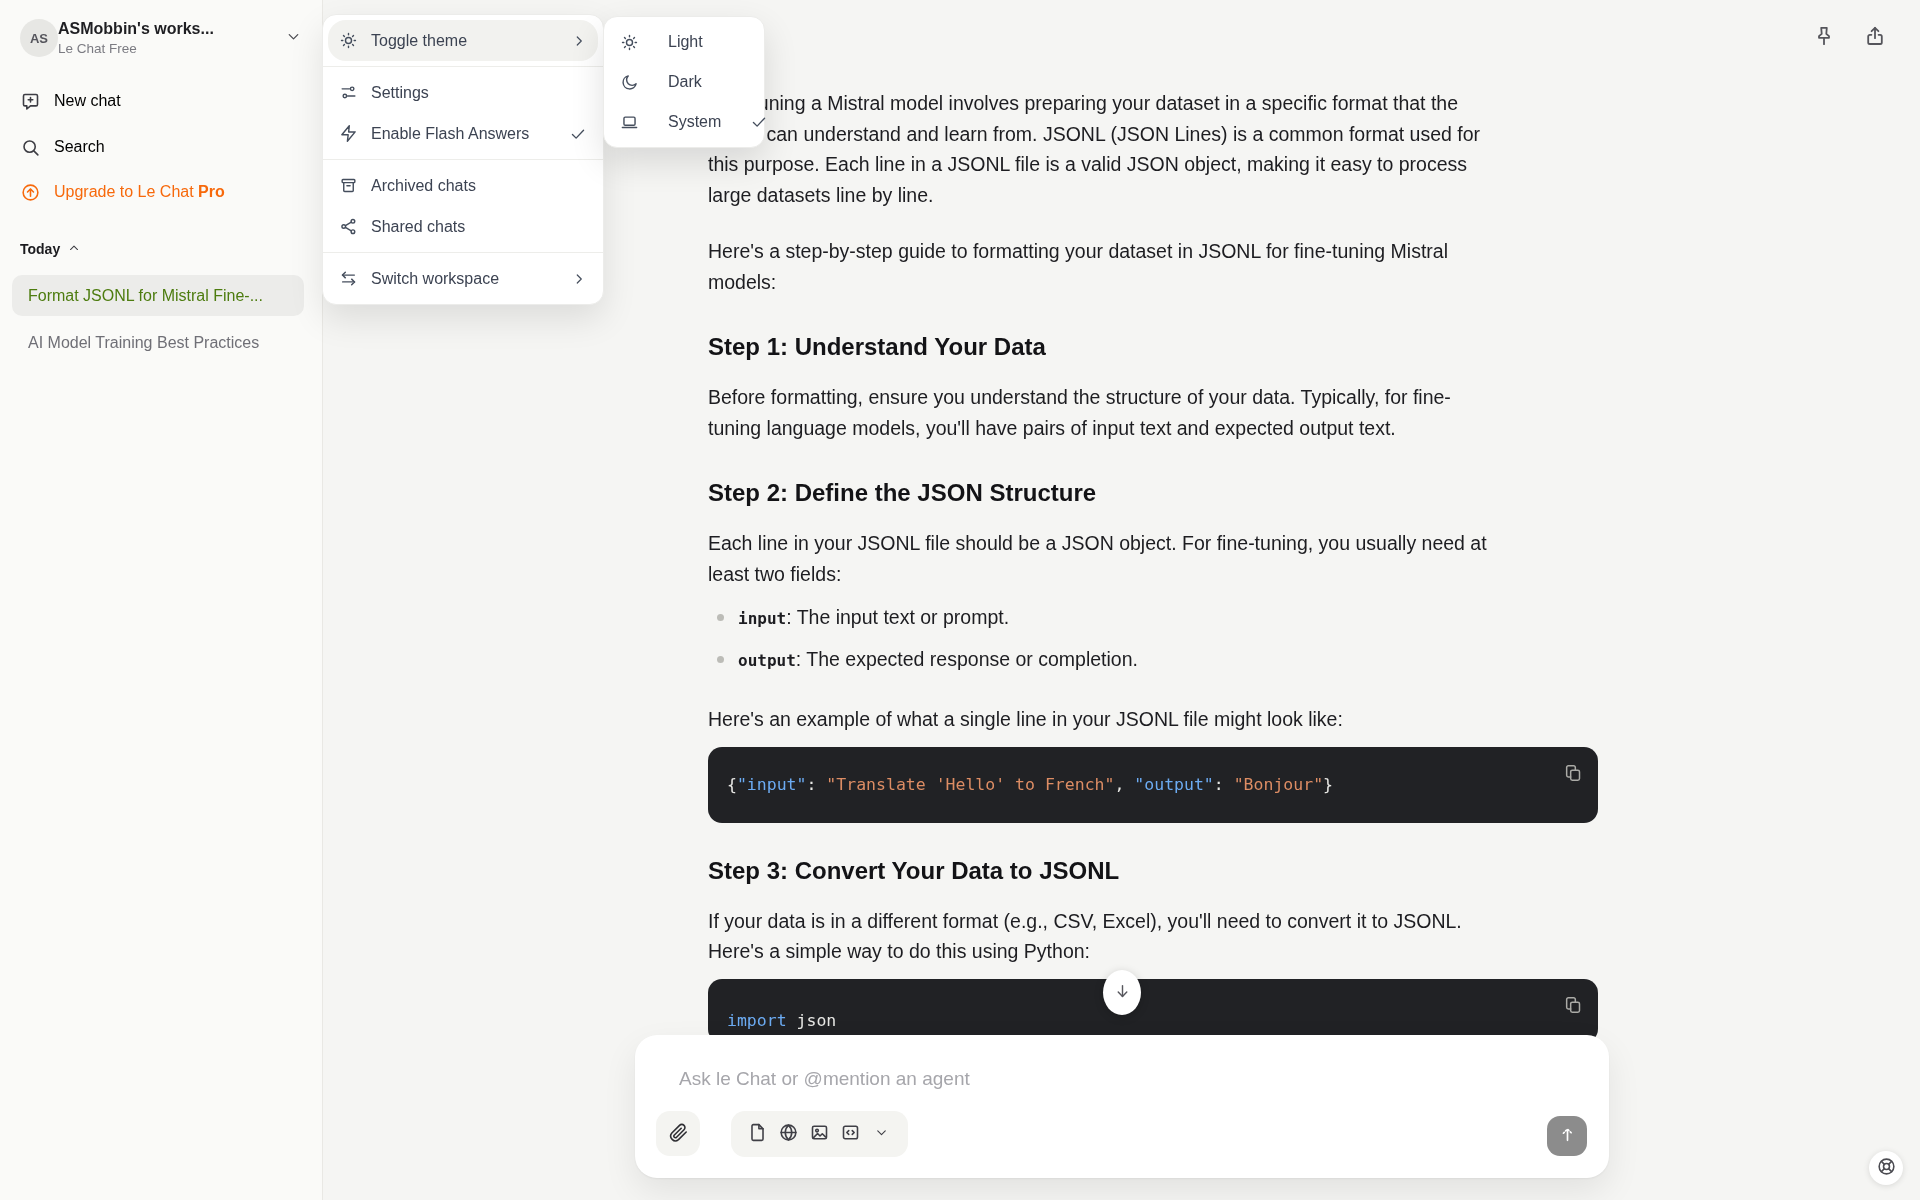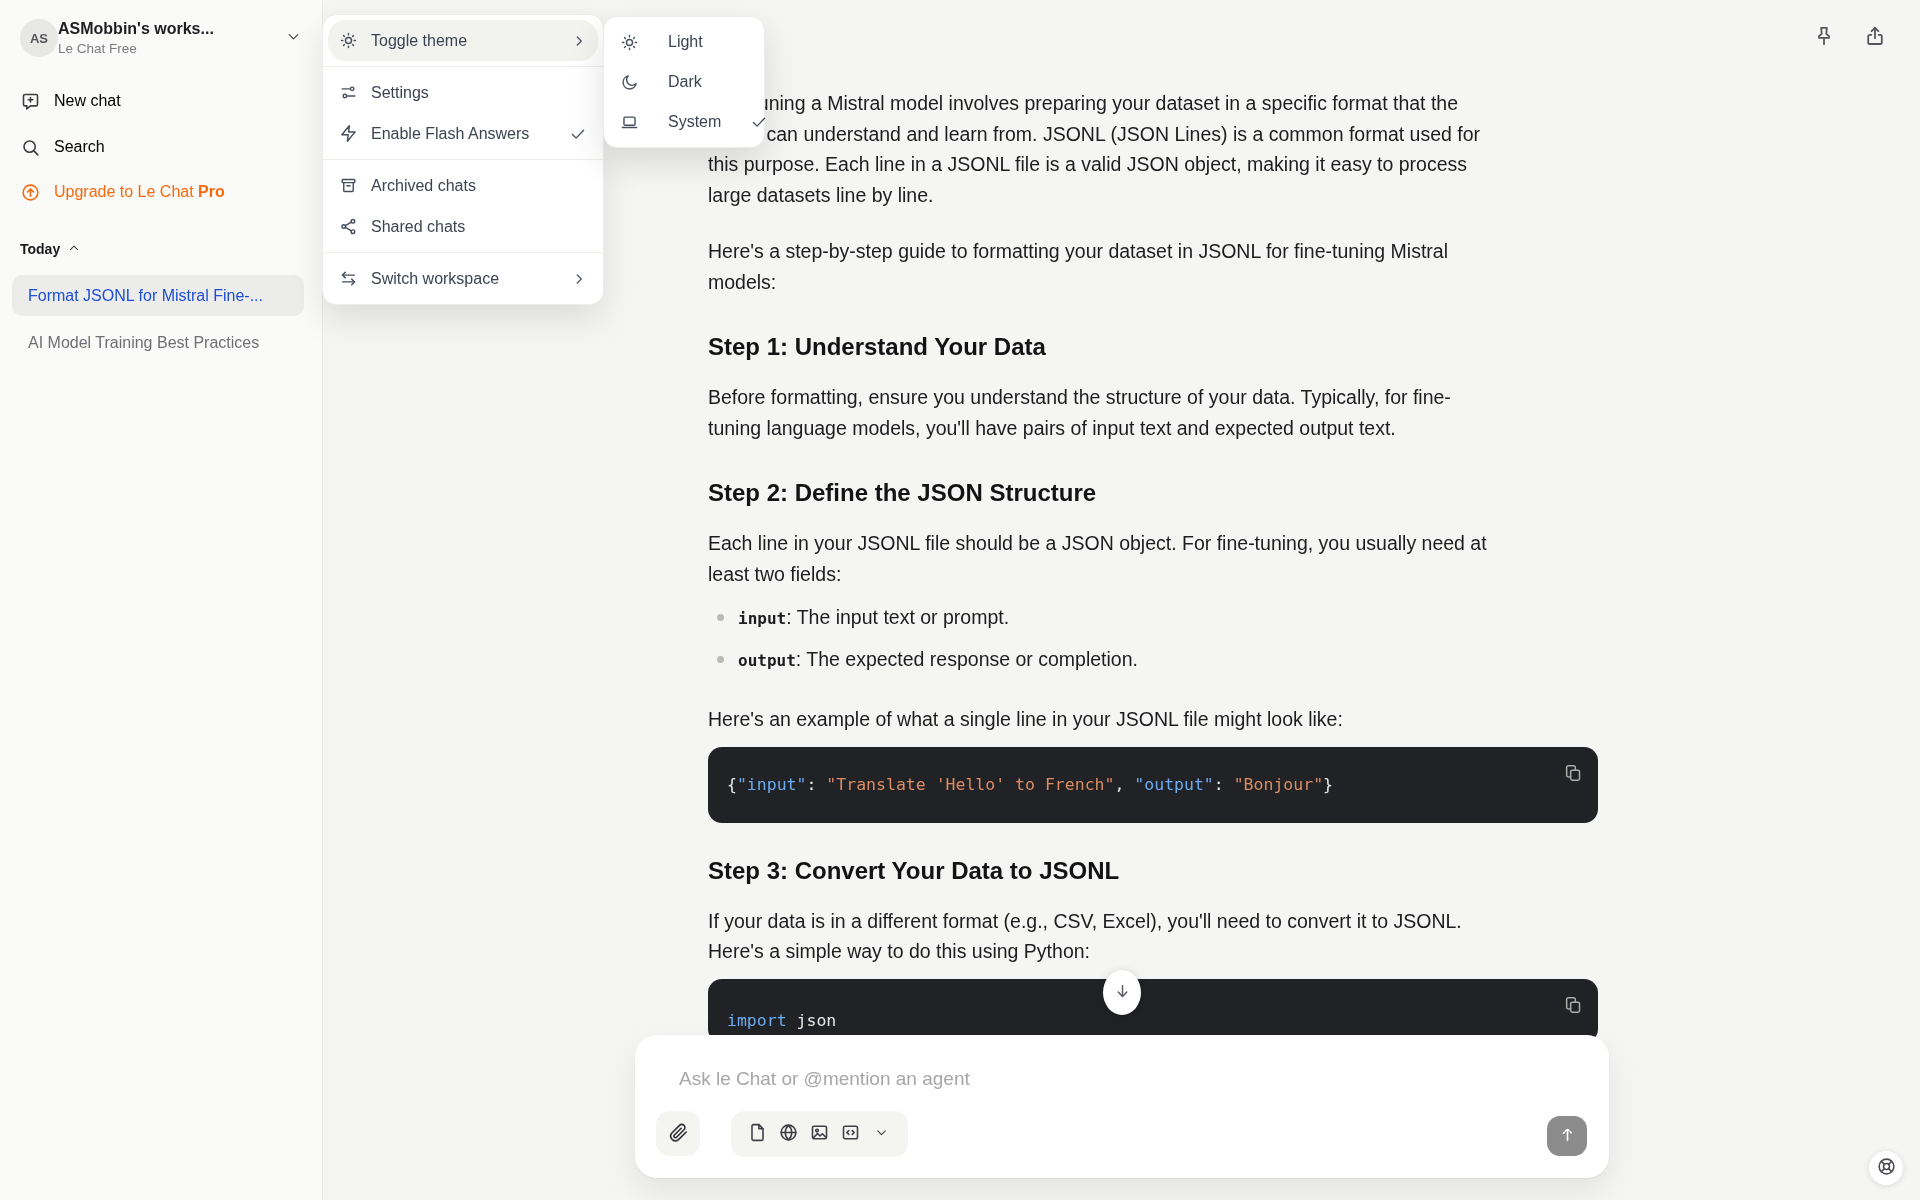--- a/index.html
+++ b/index.html
@@ -15,21 +15,21 @@
   .ws-name{font-size:16px;font-weight:700;color:#1e1e22;line-height:19px;white-space:nowrap}
   .ws-plan{font-size:13.5px;color:#7b7b82;line-height:17px;margin-top:2px}
   .ws-chev{color:#4c4c52;margin-right:8px}
   .nav-row{position:absolute;left:20px;width:280px;height:34px;display:flex;align-items:center;gap:13px;font-size:16px;color:#000000;cursor:pointer}
   .nav-row .ic{display:flex;color:#3d3d44}
   .nav-upgrade{color:#f7690c}
   .nav-upgrade .ic{color:#f7690c}
   .section-hdr{position:absolute;left:20px;top:238px;height:22px;display:flex;align-items:center;gap:7px;font-size:14px;font-weight:700;color:#1b1b1f;cursor:pointer}
   .section-hdr .ic{color:#3d3d44}
   .chat-item{position:absolute;left:12px;width:292px;height:41px;border-radius:10px;display:flex;align-items:center;padding:0 16px;box-sizing:border-box;font-size:16px;color:#6f6f76;cursor:pointer;white-space:nowrap;overflow:hidden}
-  .chat-item.sel{background:#ececE9;background:#ececea;color:#1d4ed8}
+  .chat-item.sel{background:#ececE9;background:#ececea;color:#4d7c0f}
   
   .top-icons{position:absolute;left:1812px;top:24px;display:flex;gap:27px;color:#55555b;z-index:5}
   .top-icons .tbtn{cursor:pointer;display:flex}
   
   .content{position:absolute;left:708px;top:88px;width:890px;color:#1d1d21;font-size:19.5px;line-height:30.5px;z-index:1}
   .content>*:first-child{margin-top:0}
   .blk-p{margin:26px 0 0;white-space:pre-line}
   .blk-h3{margin:33px 0 0;font-size:24px;line-height:33px;font-weight:700;color:#131316}
   .blk-h3+.blk-p{margin-top:19px}
   .blk-p+.blk-ul{margin-top:13px}

